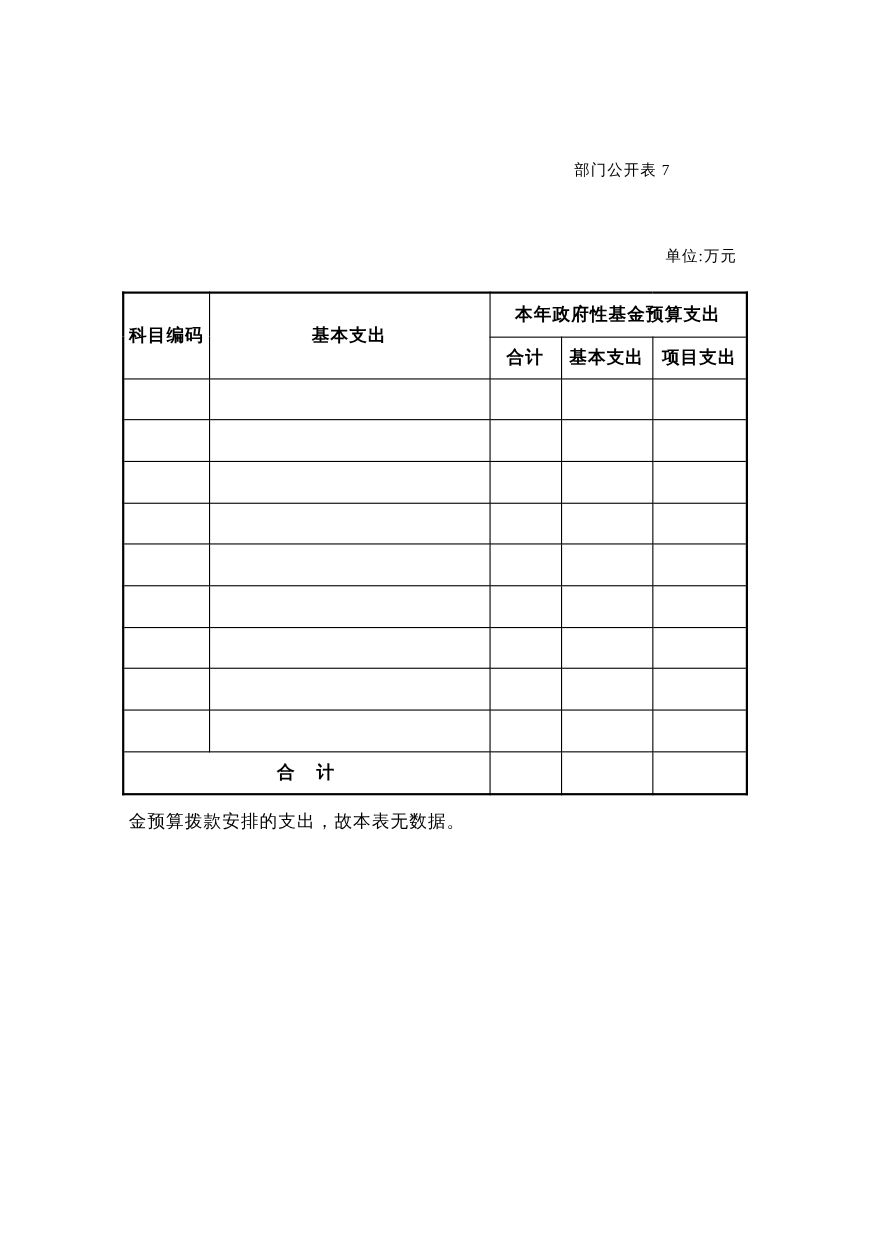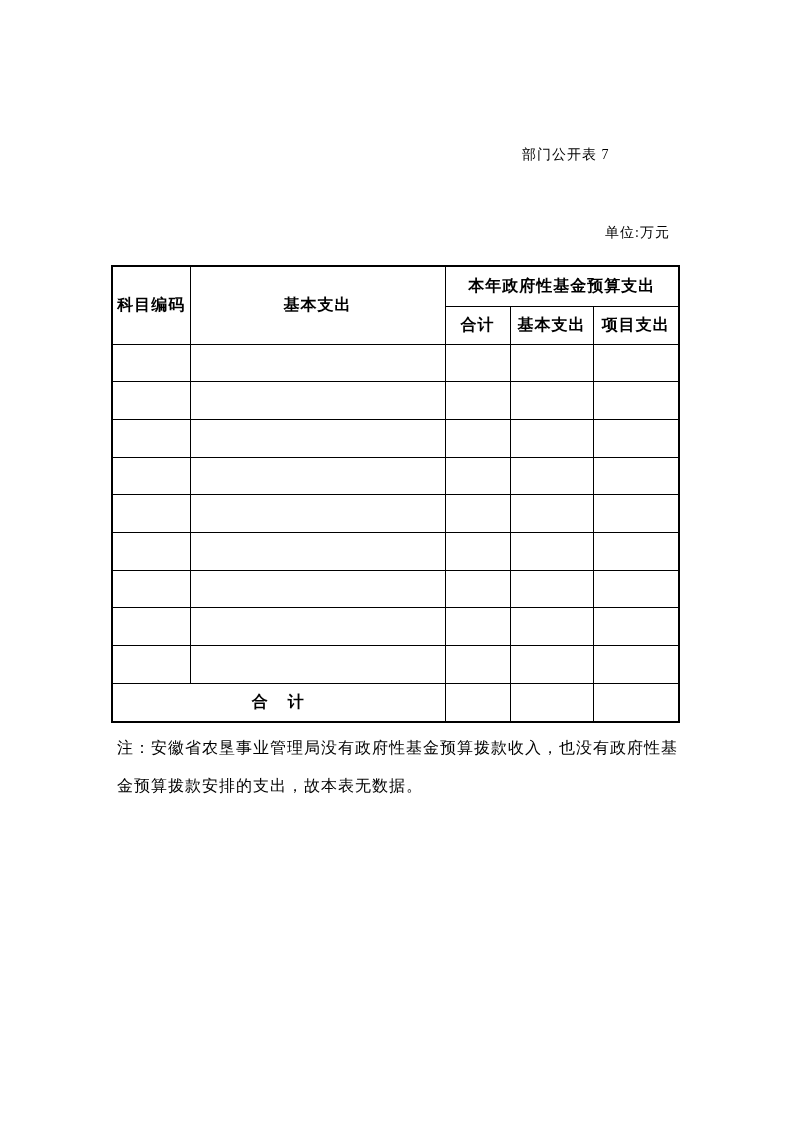--- a/index.html
+++ b/index.html
@@ -196,19 +196,18 @@
       <tr class="total-row">
         <td colspan="2" class="total-label">合　计</td>
         <td></td>
         <td></td>
         <td></td>
       </tr>
     </tfoot>
   </table>
 
   <div class="note">
-    <div class="note-line">注：安徽省农垦事业管理局没有政府性基金预算拨款收入，也没有政府性基</div>
     <div class="note-line">金预算拨款安排的支出，故本表无数据。</div>
   </div>
 
   <div class="page-number">- 15 -</div>
 
 </div>
 
 </body></html>

